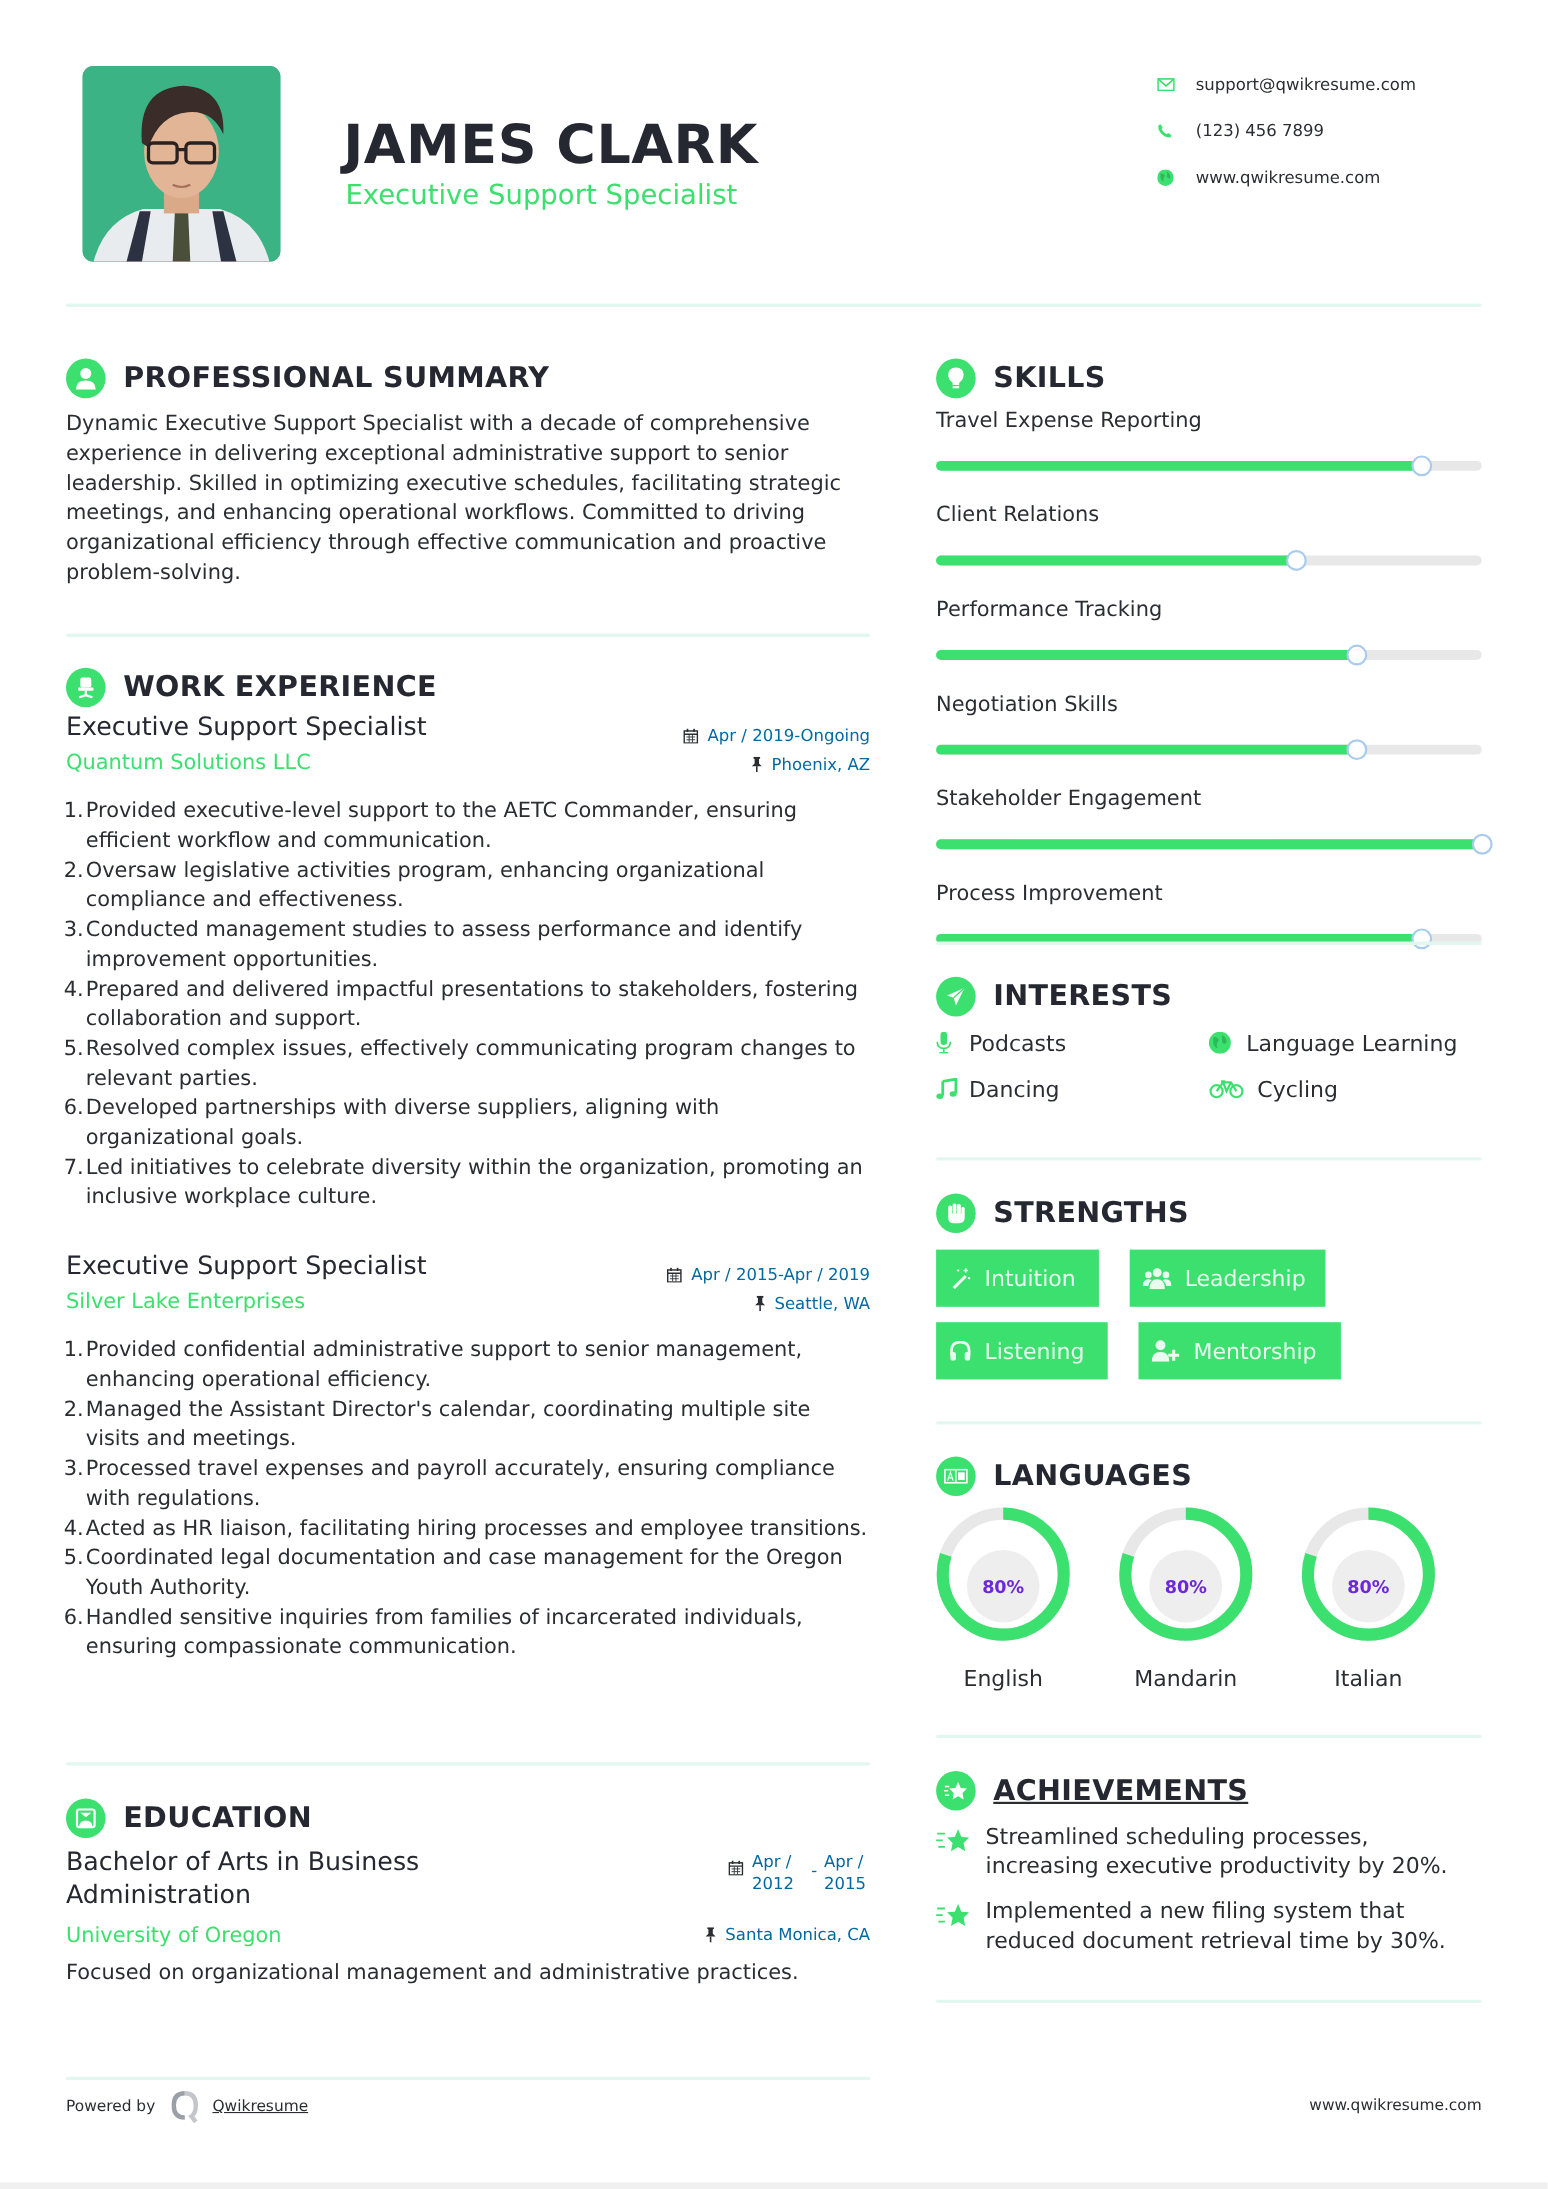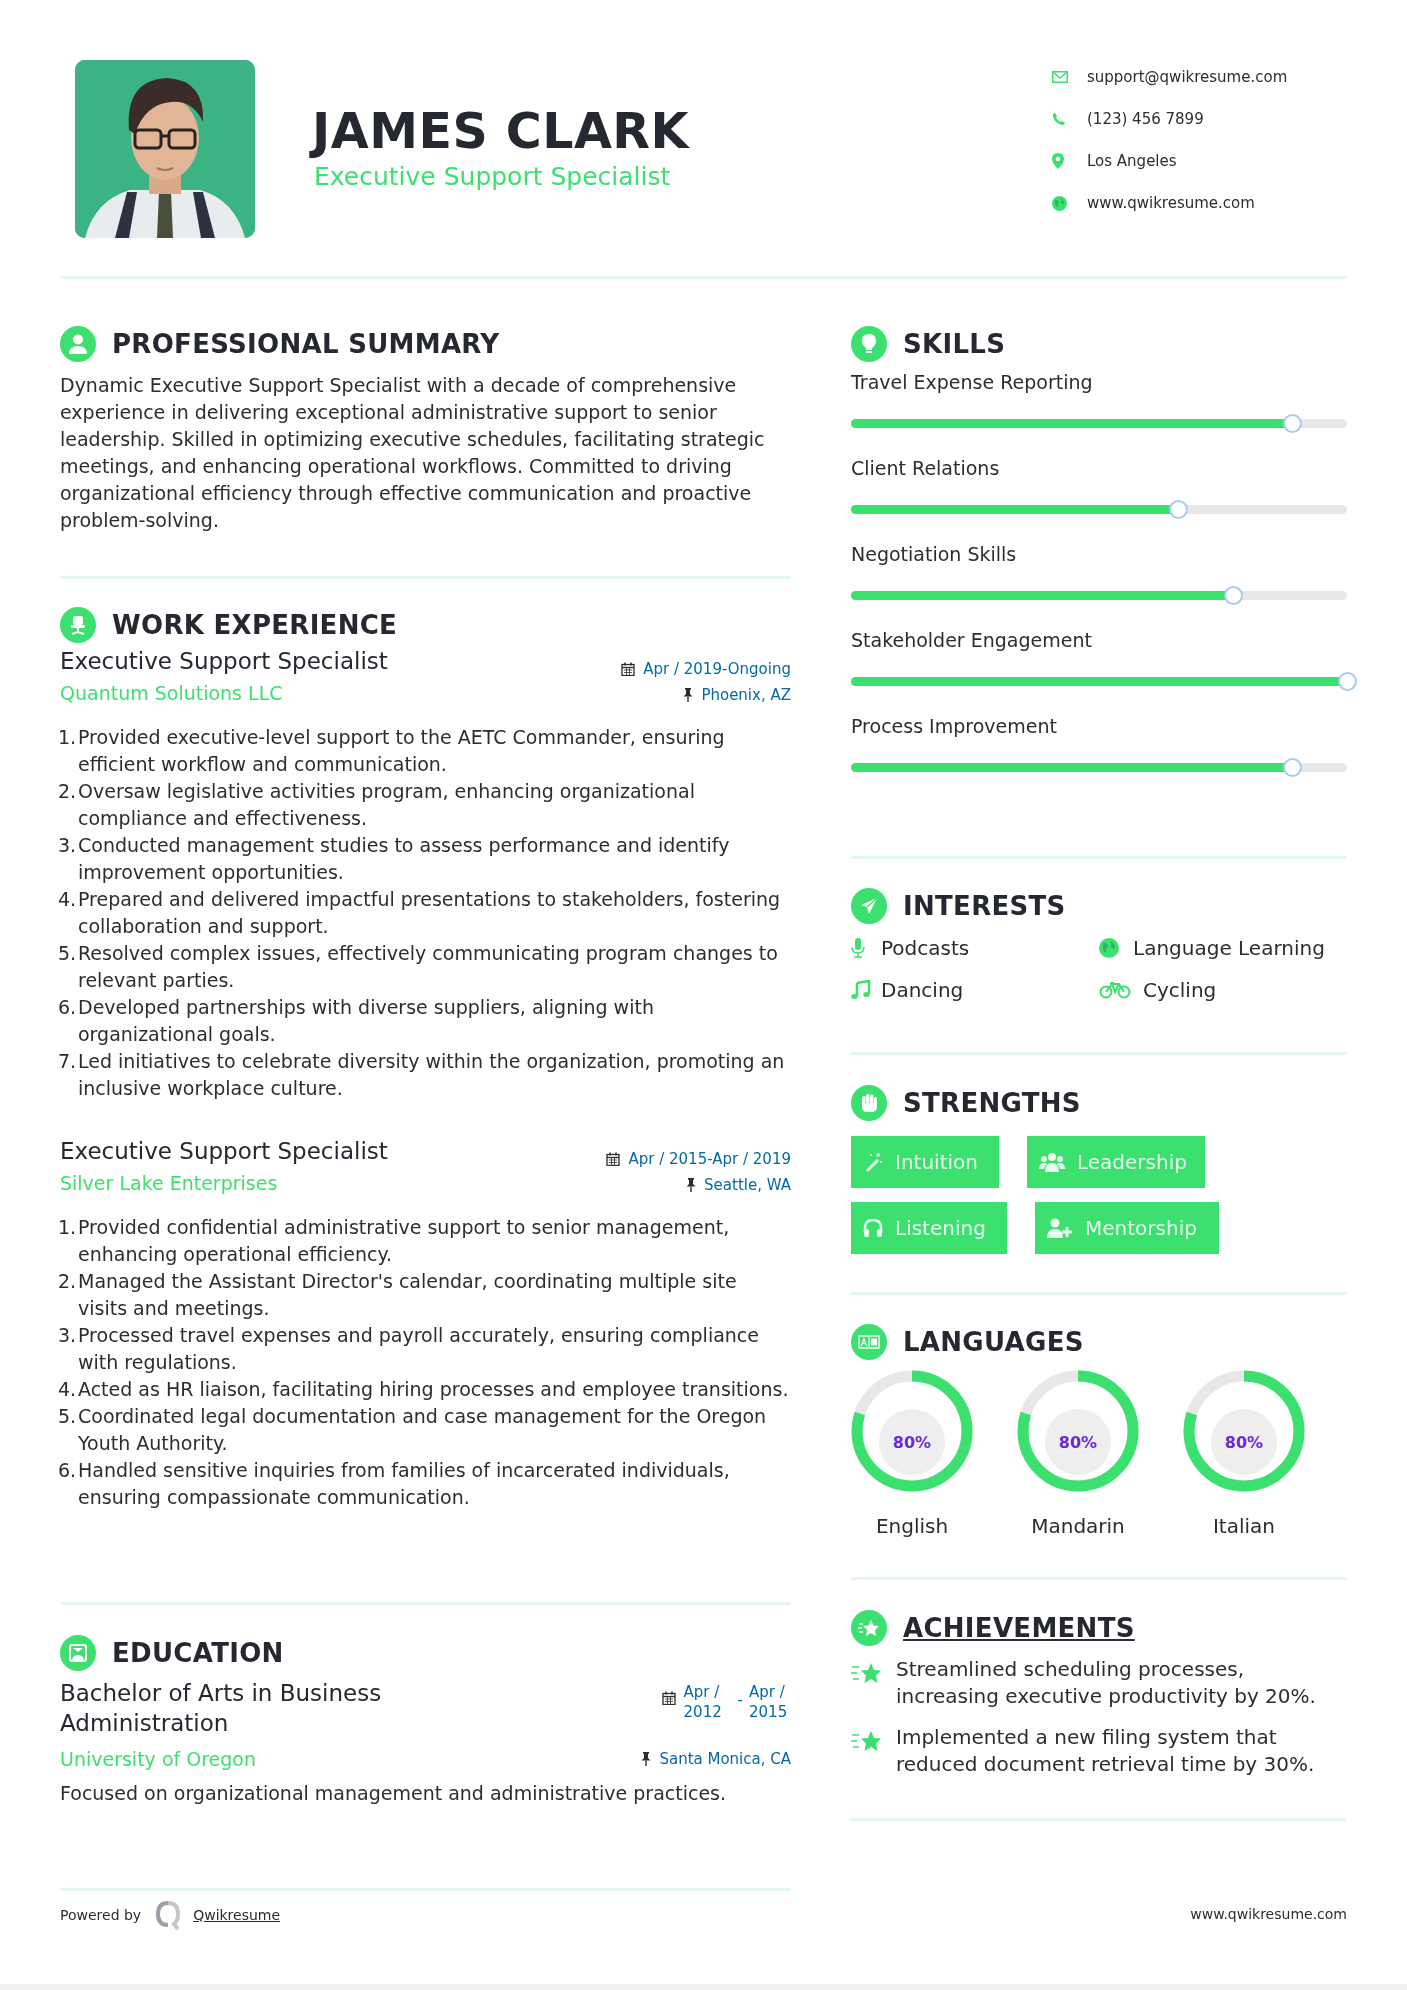--- a/index.html
+++ b/index.html
@@ -102,29 +102,20 @@
     </span>
     <span>support@qwikresume.com</span>
   </div>
   <div class="contact-row">
     <span class="ci">
       <svg width="14" height="14" viewBox="0 0 14 14">
           <path d="M3 1 L5 4 L4 5.5 Q5.5 8.5 8.5 10 L10 9 L13 11 L12 13 Q6 13 2.5 8 Q0.5 4.5 1 2 Z" fill="#3ce06f"></path>
         </svg>
     </span>
     <span>(123) 456 7899</span>
-  </div>
-  <div class="contact-row">
-    <span class="ci">
-      <svg width="12" height="16" viewBox="0 0 12 16">
-          <path d="M6 0 Q12 0 12 6 Q12 10 6 16 Q0 10 0 6 Q0 0 6 0 Z" fill="#3ce06f"></path>
-          <circle cx="6" cy="6" r="2.3" fill="#ffffff"></circle>
-        </svg>
-    </span>
-    <span>Los Angeles</span>
   </div>
   <div class="contact-row">
     <span class="ci">
       <svg width="15" height="15" viewBox="0 0 15 15">
           <circle cx="7.5" cy="7.5" r="7.5" fill="#3ce06f"></circle>
           <path d="M3 4 Q6 3 7 6 Q5 8 6 11 Q3 10 3 7 Z M9 2 Q12 4 12 8 Q10 9 9 7 Z" fill="#2fb85a"></path>
         </svg>
     </span>
     <span>www.qwikresume.com</span>
   </div>
@@ -300,20 +291,27 @@
       </div>
   </div>
   <div class="skill">
     <div class="skill-label">Client Relations</div>
     <div class="track">
         <div class="fill" style="width:66%;"></div>
         <div class="knob" style="left:66%;"></div>
       </div>
   </div>
   <div class="skill">
+    <div class="skill-label">Performance Tracking</div>
+    <div class="track">
+        <div class="fill" style="width:77%;"></div>
+        <div class="knob" style="left:77%;"></div>
+      </div>
+  </div>
+  <div class="skill">
     <div class="skill-label">Negotiation Skills</div>
     <div class="track">
         <div class="fill" style="width:77%;"></div>
         <div class="knob" style="left:77%;"></div>
       </div>
   </div>
   <div class="skill">
     <div class="skill-label">Stakeholder Engagement</div>
     <div class="track">
         <div class="fill" style="width:100%;"></div>

